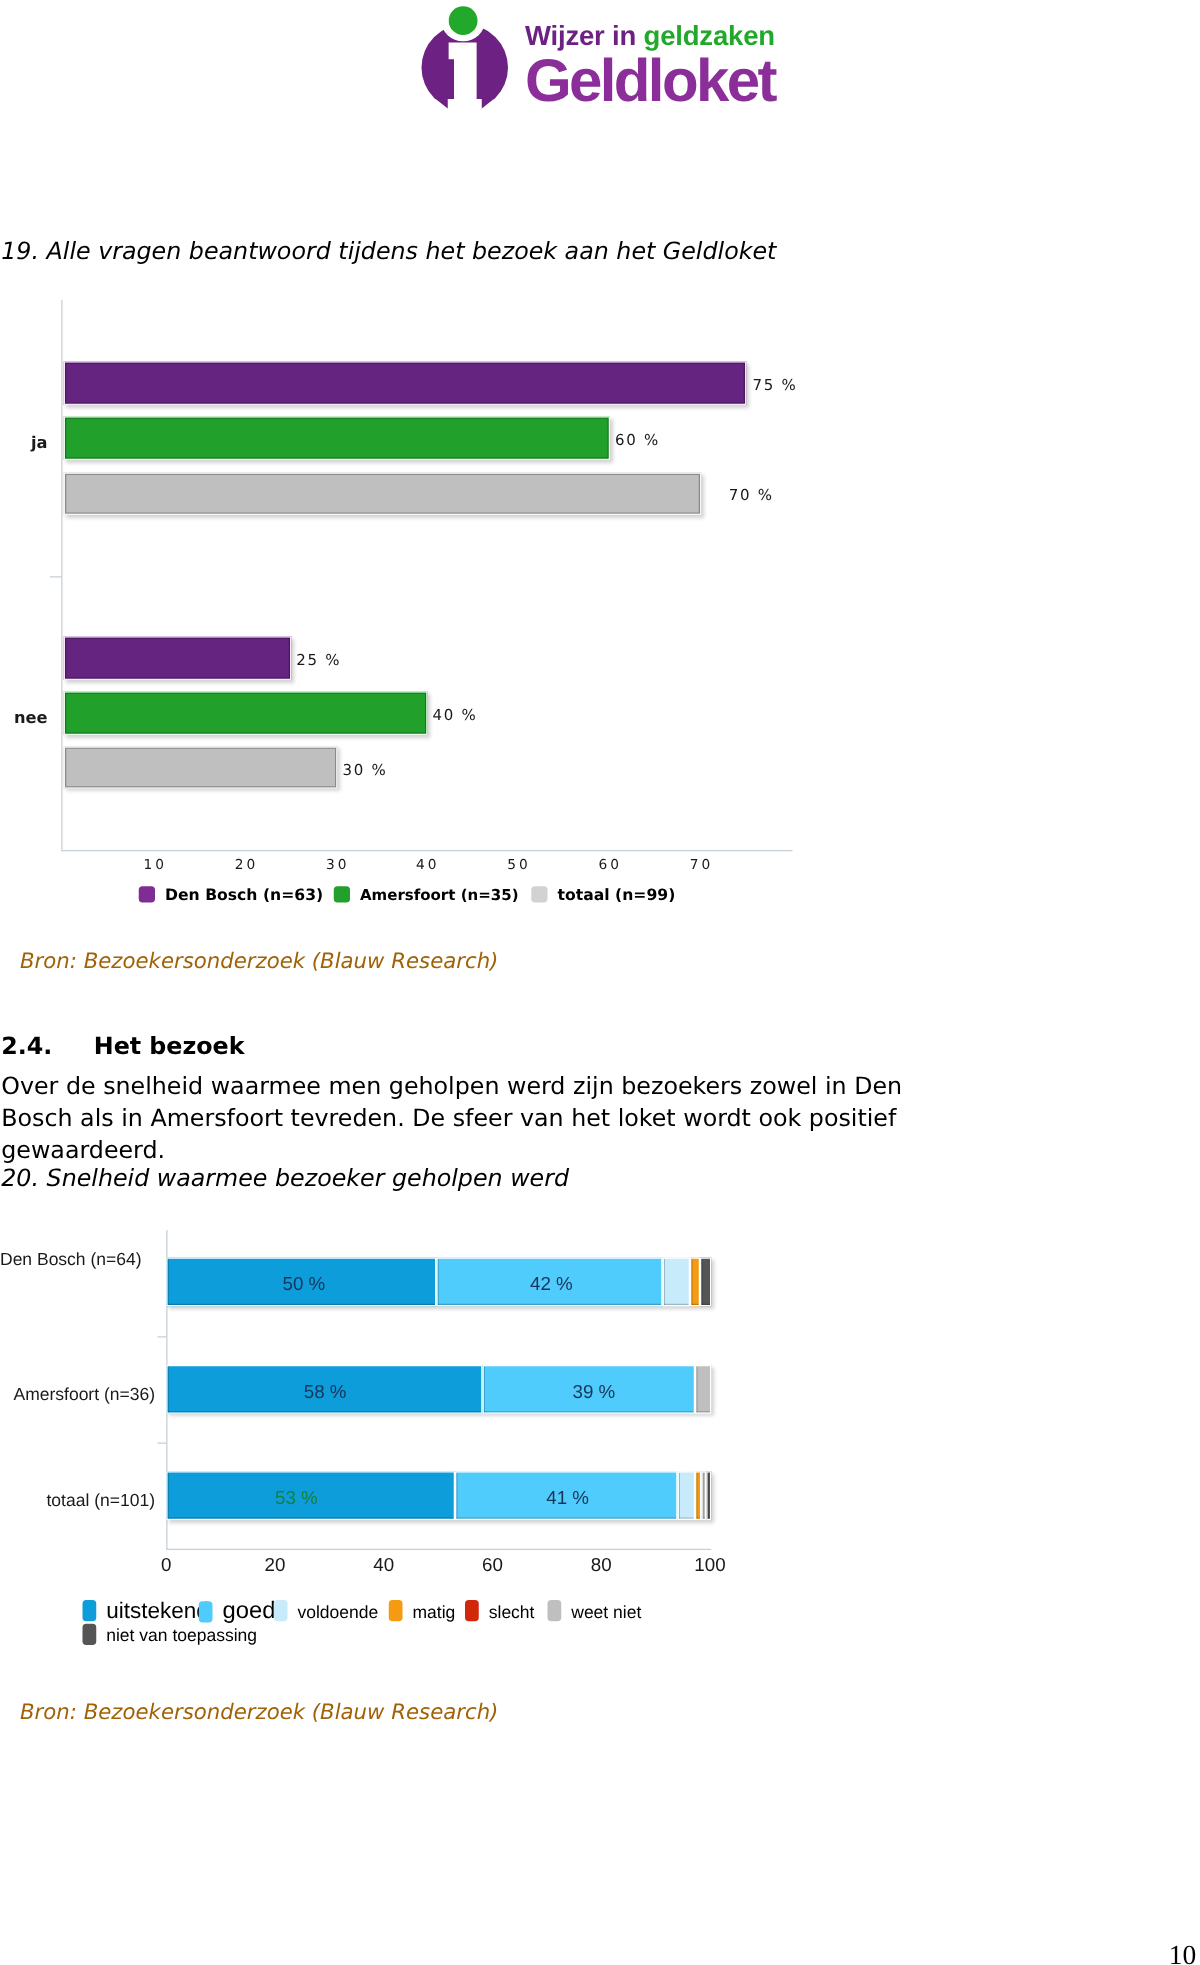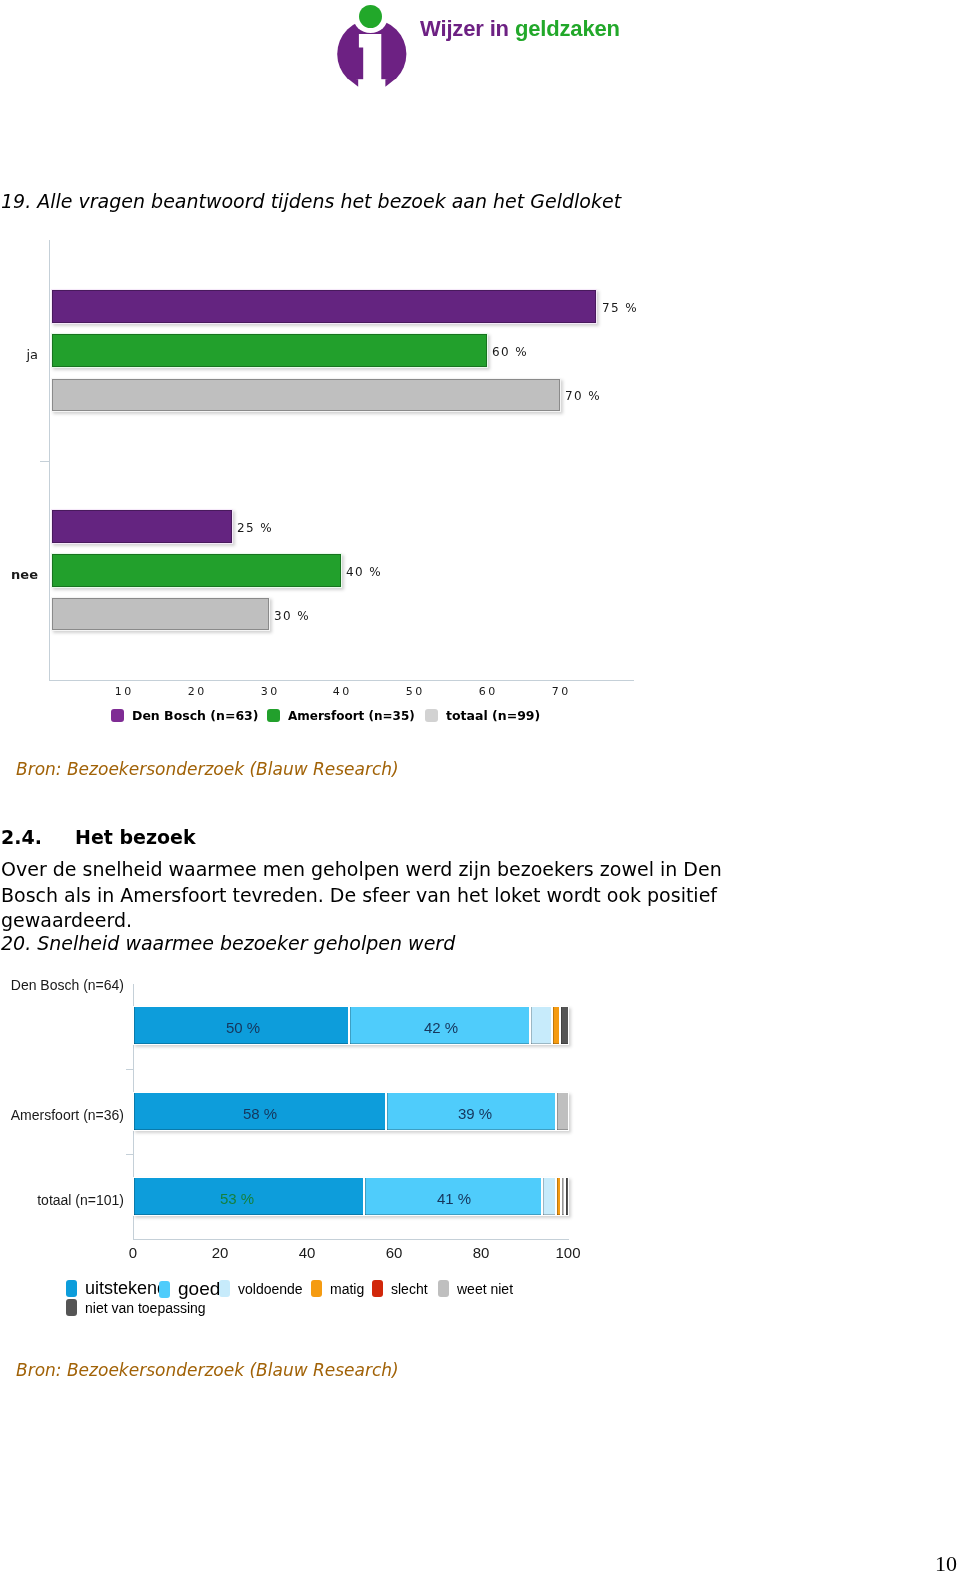--- a/index.html
+++ b/index.html
@@ -48,40 +48,41 @@
       <rect x="0" y="79.2" width="80" height="12.8" fill="#ffffff"></rect>
       <path fill="#6D2183" d="M11.5 78.3 L 22.2 79.2 L 22.2 86.8 Z"></path>
       <path fill="#6D2183" d="M60.1 78.3 L 49.4 79.2 L 49.4 86.8 Z"></path>
       <path fill="#ffffff" d="M22.9 34 L 45.3 34 L 45.3 92 L 27.2 92 L 27.2 47.4 L 22.9 47.4 Z"></path>
       <ellipse cx="34.5" cy="16.5" rx="17.5" ry="16.5" fill="#ffffff"></ellipse>
       <circle cx="34.5" cy="16.5" r="11.5" fill="#22A82A"></circle>
     </svg>
   </div>
   <div id="logo-text">
     <div class="logo-tagline"><span style="color:#6D2183">Wijzer in</span> <span style="color:#22A82A">geldzaken</span></div>
+    <div class="logo-word" style="color:#8B2E99">Geldloket</div>
   </div>
 </div>
 
 <div class="abs q-heading" style="top:190px">19. Alle vragen beantwoord tijdens het bezoek aan het Geldloket</div>
 
 <div class="abs" id="chart1" style="left:0;top:0;width:700px;height:740px">
 
   <div class="abs" style="left:49px;top:240px;width:1px;height:441px;background:#c5d0d8"></div>
 
   <div class="abs" style="left:49px;top:680px;width:585px;height:1px;background:#c5d0d8"></div>
 
   <div class="abs" style="left:40px;top:461px;width:9px;height:1px;background:#c5d0d8"></div>
 
-  <div class="abs cat-label" style="left:0;top:347px;width:38px;text-align:right;font-weight:normal;font-size:13px">ja</div>
+  <div class="abs cat-label" style="left:0;top:347px;width:38px;text-align:right;font-weight:bold;font-size:13px">ja</div>
   <div class="abs bar shadow" style="left:51px;top:289px;width:546px;height:35px;background:#642480;border:1px solid #f6e9fa"></div>
   <div class="abs bar-label" style="left:602px;top:301px">75 %</div>
   <div class="abs bar shadow" style="left:51px;top:333px;width:437px;height:35px;background:#22A02C;border:1px solid #eafbec"></div>
   <div class="abs bar-label" style="left:492px;top:345px">60 %</div>
   <div class="abs bar shadow" style="left:51px;top:378px;width:510px;height:34px;background:#BFBFBF;border:1px solid #f5f5f5"></div>
-  <div class="abs bar-label" style="left:565px;top:389px">70 %</div>
+  <div class="abs bar-label" style="left:583px;top:389px">70 %</div>
 
   <div class="abs cat-label" style="left:0;top:567px;width:38px;text-align:right;font-weight:bold;font-size:13px">nee</div>
   <div class="abs bar shadow" style="left:51px;top:509px;width:182px;height:35px;background:#642480;border:1px solid #f6e9fa"></div>
   <div class="abs bar-label" style="left:237px;top:521px">25 %</div>
   <div class="abs bar shadow" style="left:51px;top:553px;width:291px;height:35px;background:#22A02C;border:1px solid #eafbec"></div>
   <div class="abs bar-label" style="left:346px;top:565px">40 %</div>
   <div class="abs bar shadow" style="left:51px;top:597px;width:219px;height:34px;background:#BFBFBF;border:1px solid #f5f5f5"></div>
   <div class="abs bar-label" style="left:274px;top:609px">30 %</div>
 
   <div class="abs tick-label" style="left:103px;top:685px;width:40px">10</div>
@@ -110,21 +111,21 @@
 <div class="abs" id="para">Over de snelheid waarmee men geholpen werd zijn bezoekers zowel in Den Bosch als in Amersfoort tevreden. De sfeer van het loket wordt ook positief gewaardeerd.</div>
 
 <div class="abs q-heading" style="top:932px">20. Snelheid waarmee bezoeker geholpen werd</div>
 
 <div class="abs" id="chart2" style="left:0;top:0;width:700px;height:1340px">
   <div class="abs" style="left:133px;top:984px;width:1px;height:256px;background:#c5d0d8"></div>
   <div class="abs" style="left:133px;top:1239px;width:436px;height:1px;background:#c5d0d8"></div>
   <div class="abs" style="left:126px;top:1069px;width:7px;height:1px;background:#c5d0d8"></div>
   <div class="abs" style="left:126px;top:1154px;width:7px;height:1px;background:#c5d0d8"></div>
 
-  <div class="abs cat-label" style="left:0;top:977px;width:124px;text-align:right;font-size:14px;font-family:'Liberation Sans',sans-serif">Den Bosch (n=64)</div>
+  <div class="abs cat-label" style="left:0;top:999px;width:124px;font-size:14px;font-family:'Liberation Sans',sans-serif">Den Bosch (n=64)</div>
   <div class="abs barwrap shadow" style="left:133px;top:1006px;height:39px;width:436px">
     <div class="bar" style="left:0px;top:0;width:216px;height:39px;background:#0D9DDB;border:1.5px solid #ffffff"></div>
     <div class="bar" style="left:216px;top:0;width:181px;height:39px;background:#4FCCFB;border:1.5px solid #ffffff"></div>
     <div class="bar" style="left:397px;top:0;width:22px;height:39px;background:#C7EBFB;border:1.5px solid #ffffff"></div>
     <div class="bar" style="left:419px;top:0;width:8px;height:39px;background:#F59B11;border:1.5px solid #ffffff"></div>
     <div class="bar" style="left:427px;top:0;width:9px;height:39px;background:#555555;border:1.5px solid #ffffff"></div>
   </div>
   <div class="abs bar-label" style="left:226px;top:1019px;color:#16365c">50 %</div>
   <div class="abs bar-label" style="left:424px;top:1019px;color:#16365c">42 %</div>
 

